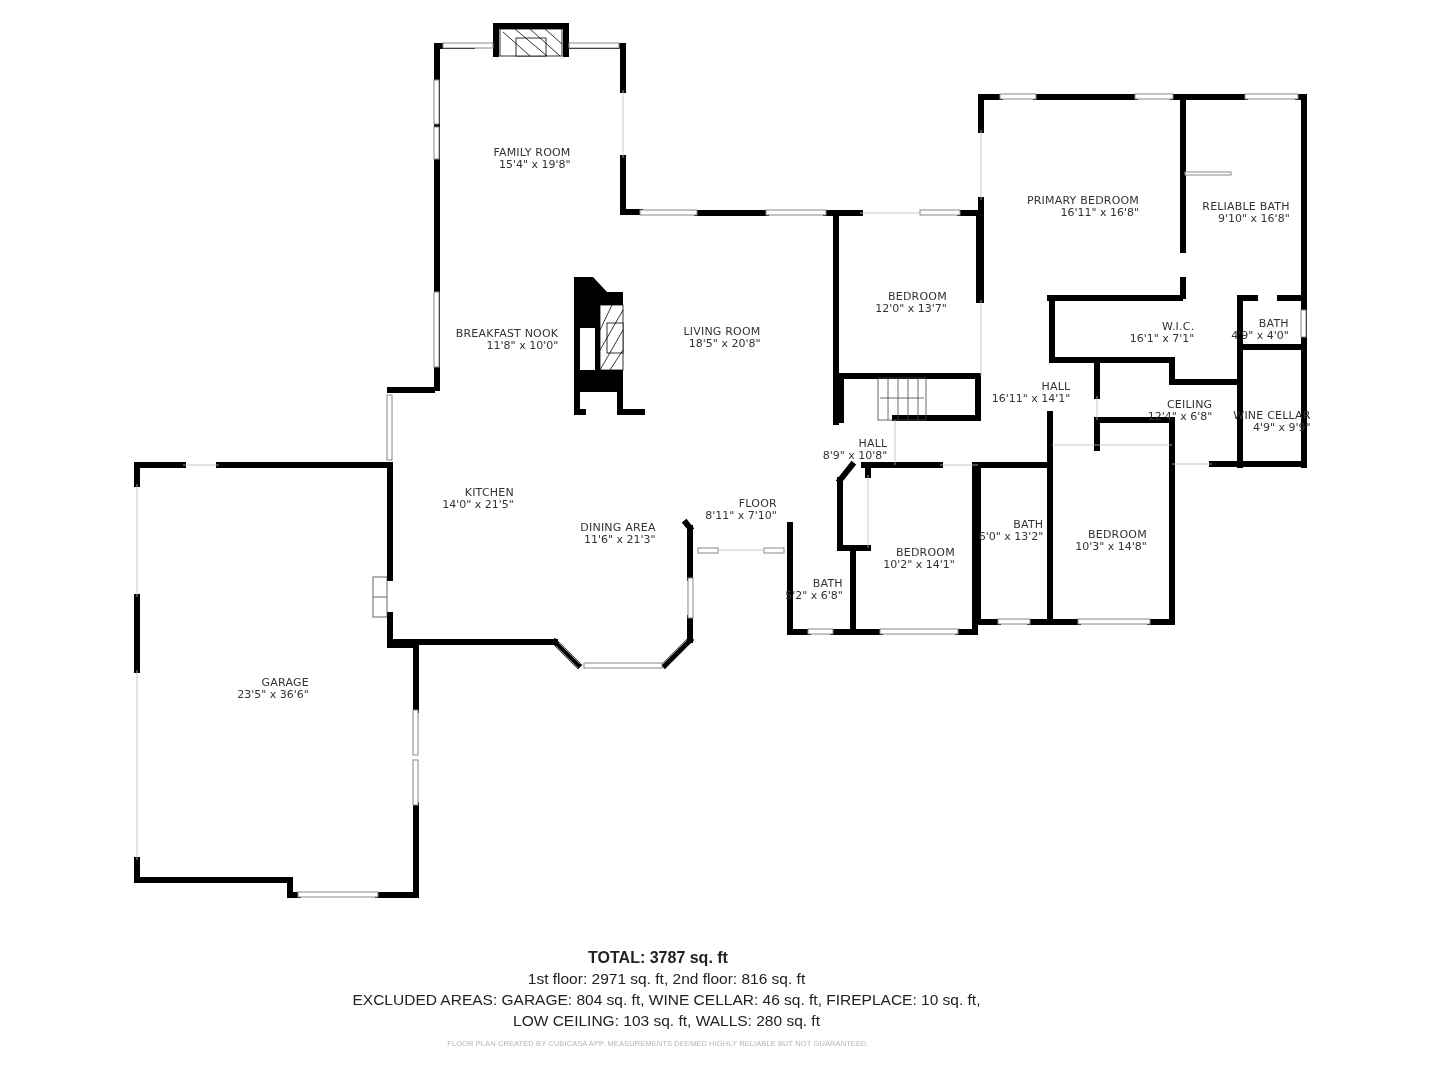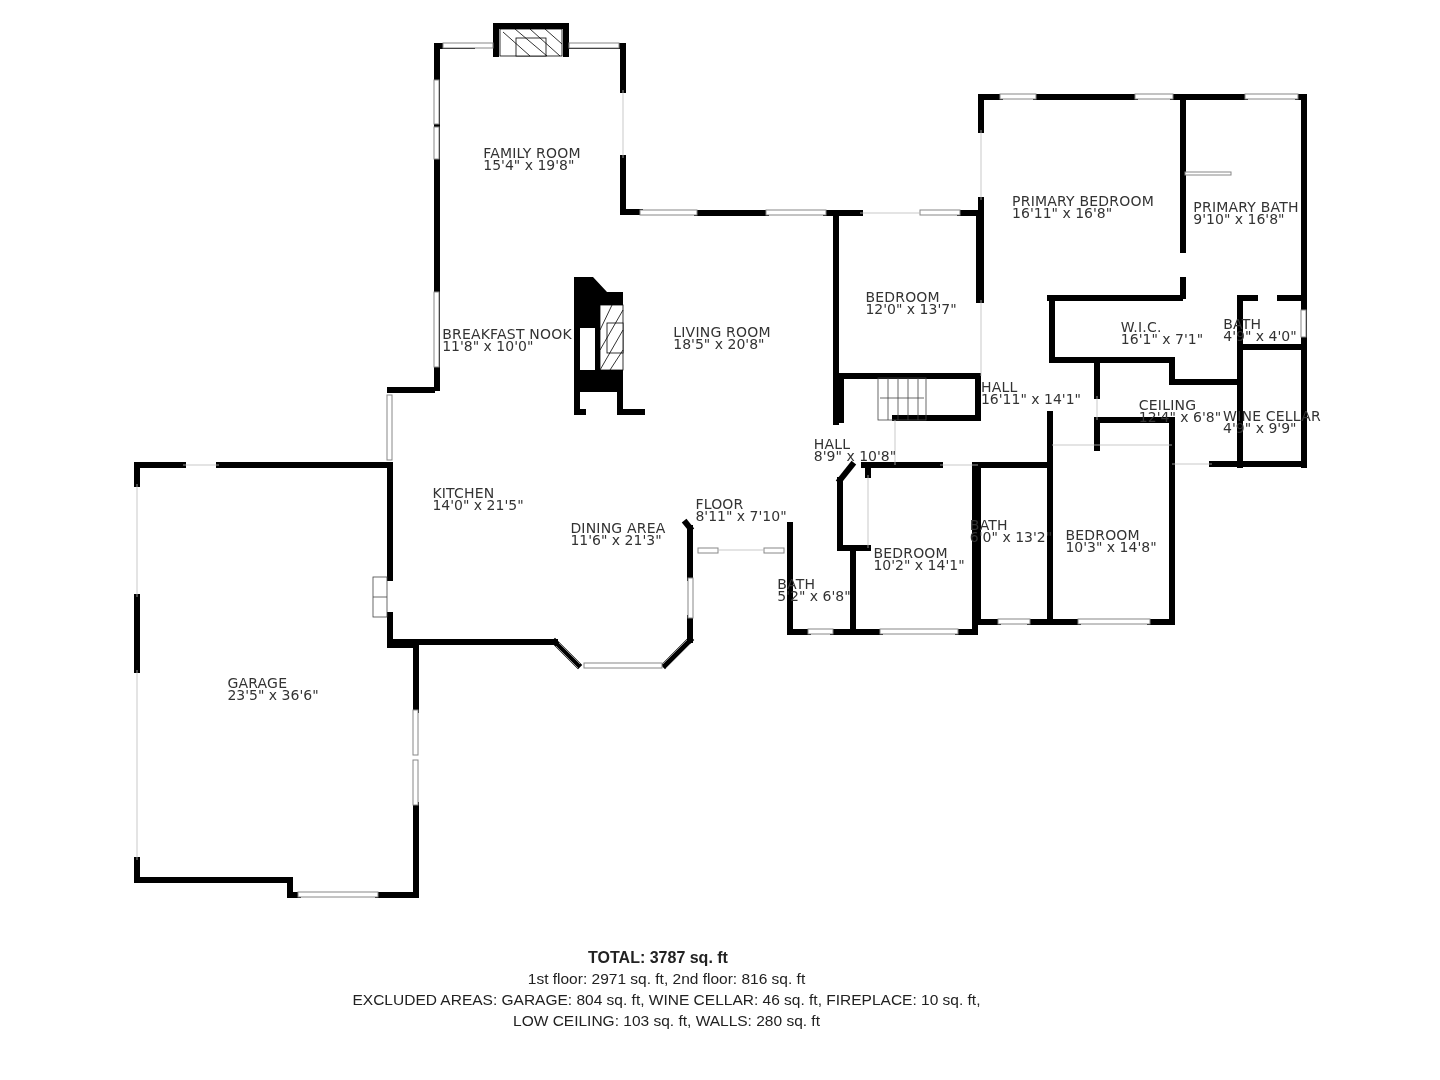--- a/index.html
+++ b/index.html
@@ -1,18 +1,18 @@
 <!DOCTYPE html>
 <html><head>
 <meta charset="utf-8">
 <style>
   html, body { margin: 0; padding: 0; background: #ffffff; }
   body { width: 1440px; height: 1080px; position: relative; overflow: hidden; font-family: "DejaVu Sans", sans-serif; }
   #plan { position: absolute; left: 0; top: 0; width: 1440px; height: 940px; }
-  .room-label { position: absolute; text-align: left; color: #333333; font-size: 14px; line-height: 12px; white-space: nowrap; transform: translateX(-50%); }
+  .room-label { position: absolute; text-align: right; color: #333333; font-size: 11px; line-height: 12px; white-space: nowrap; transform: translateX(-50%); }
   .room-label .name { display: block; letter-spacing: 0.2px; }
   .room-label .dims { display: block; }
   #summary { position: absolute; left: 0; top: 948px; width: 1316px; text-align: center; color: #222222; font-family: "Liberation Sans", sans-serif; }
   #summary .total { font-size: 16px; font-weight: bold; line-height: 20px; }
   #summary .line { font-size: 15.5px; line-height: 21px; padding-left: 17px; }
   #summary .disclaimer { margin-top: 8px; font-size: 7.5px; color: #b5b5b5; letter-spacing: 0.1px; }
 </style>
 </head>
 <body>
 
@@ -207,21 +207,21 @@
       </div>
     <div class="room-label" style="left:911px;top:291px;">
         <span class="name">BEDROOM</span>
         <span class="dims">12'0" x 13'7"</span>
       </div>
     <div class="room-label" style="left:1083px;top:195px;">
         <span class="name">PRIMARY BEDROOM</span>
         <span class="dims">16'11" x 16'8"</span>
       </div>
     <div class="room-label" style="left:1246px;top:201px;">
-        <span class="name">PRIMARY BATH</span>
+        <span class="name">RELIABLE BATH</span>
         <span class="dims">9'10" x 16'8"</span>
       </div>
     <div class="room-label" style="left:1162px;top:321px;">
         <span class="name">W.I.C.</span>
         <span class="dims">16'1" x 7'1"</span>
       </div>
     <div class="room-label" style="left:1260px;top:318px;">
         <span class="name">BATH</span>
         <span class="dims">4'9" x 4'0"</span>
       </div>
@@ -274,13 +274,14 @@
         <span class="dims">23'5" x 36'6"</span>
       </div>
   </div>
 </div>
 
 <div id="summary">
   <div class="total">TOTAL: 3787 sq. ft</div>
   <div class="line">1st floor: 2971 sq. ft, 2nd floor: 816 sq. ft</div>
   <div class="line">EXCLUDED AREAS: GARAGE: 804 sq. ft, WINE CELLAR: 46 sq. ft, FIREPLACE: 10 sq. ft,</div>
   <div class="line">LOW CEILING: 103 sq. ft, WALLS: 280 sq. ft</div>
+  <div class="disclaimer">FLOOR PLAN CREATED BY CUBICASA APP. MEASUREMENTS DEEMED HIGHLY RELIABLE BUT NOT GUARANTEED.</div>
 </div>
 
 </body></html>

